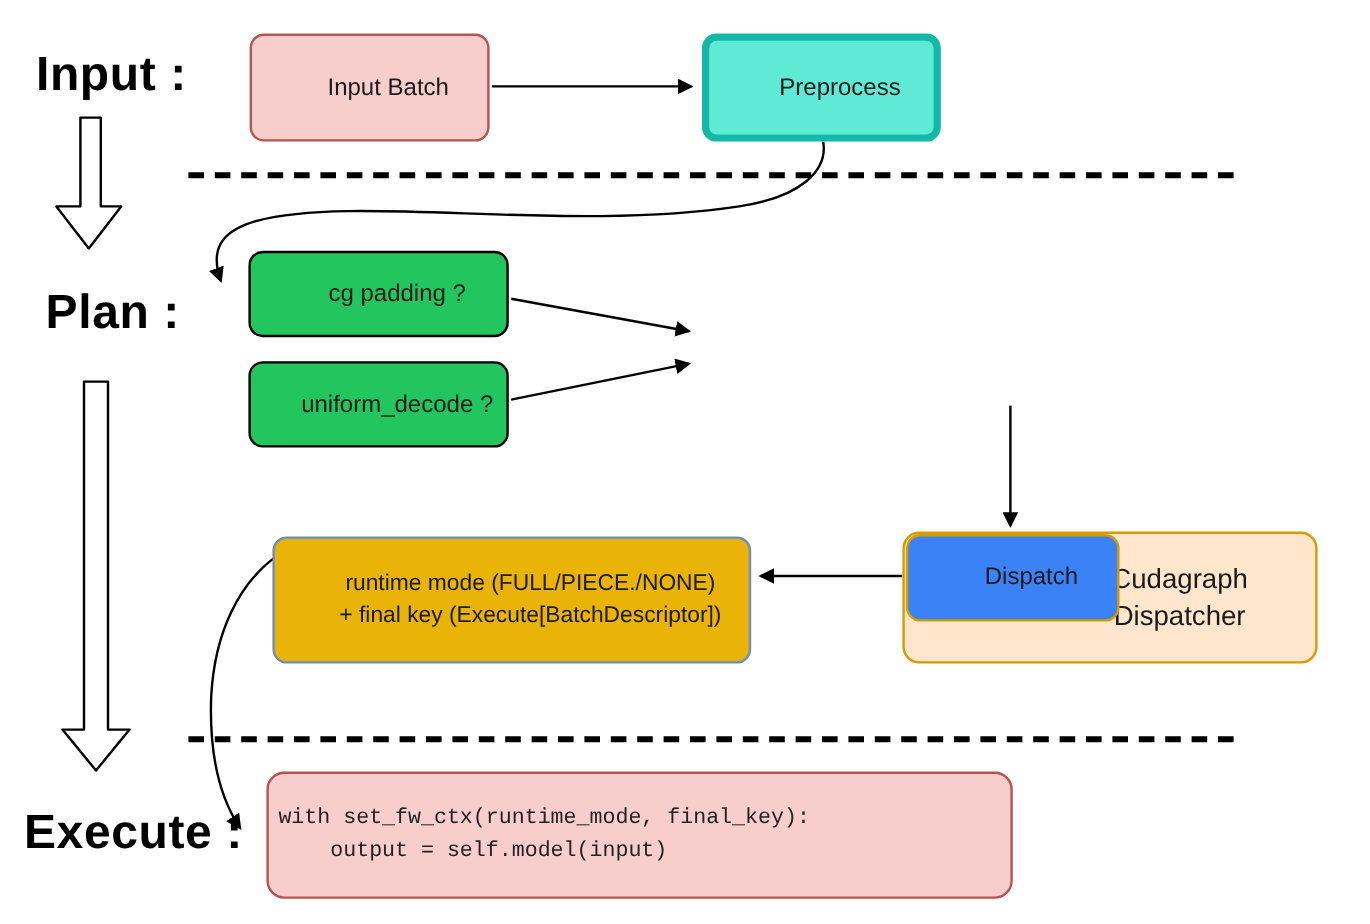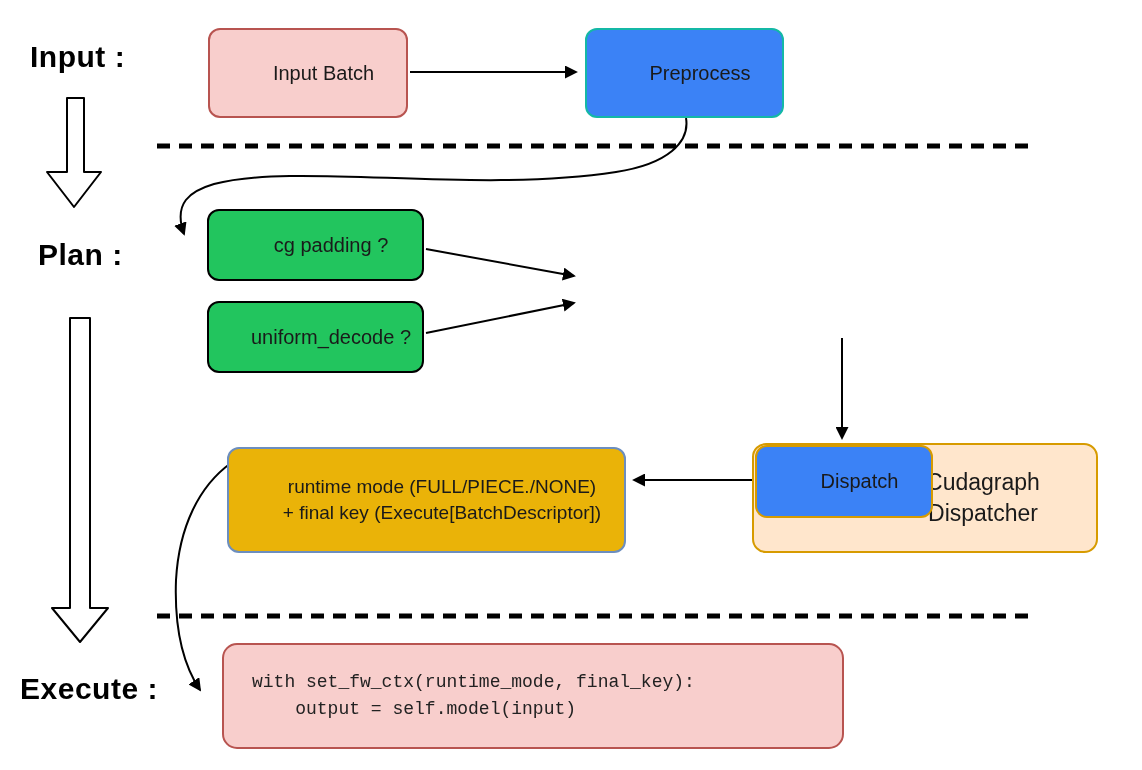--- a/index.html
+++ b/index.html
@@ -2,50 +2,50 @@
 <html><head>
 <meta charset="utf-8">
 <style>
   html,body { margin:0; padding:0; background:#ffffff; }
   .stage {
     position:relative; width:1142px; height:770px; background:#ffffff;
     font-family:"Liberation Sans", sans-serif; overflow:hidden;
   }
   svg.wires { position:absolute; left:0; top:0; z-index:1; }
   .sec-label {
-    position:absolute; z-index:3; font-weight:bold; font-size:30px; color:#000;
+    position:absolute; z-index:3; font-weight:bold; font-size:40px; color:#000;
     white-space:nowrap; letter-spacing:0.5px;
   }
   .node {
     position:absolute; z-index:2; box-sizing:border-box;
     display:flex; flex-direction:column; align-items:center; justify-content:center;
     text-align:center; border-radius:12px; color:#1a1a1a; line-height:1.35;padding-left:31px;
   }
   .node.red    { background:#F8CECC; border:2px solid #B85450; }
-  .node.yellow { background:#3b82f6; border:2px solid #14b8a6; }
+  .node.yellow { background:#5eead4; border:6px solid #14b8a6; }
   .node.purple { background:#22c55e; border:2px solid #000000; }
   .node.green  { background:#D5E8D4; border:2px solid #82B366; }
   .node.blue   { background:#eab308; border:2px solid #6C8EBF;justify-content:center; }
   .node.orange-outer { background:#FFE6CC; border:2px solid #D79B00; }
   .node.orange-inner { background:#3b82f6; border:2px solid #D79B00; }
 
   .n-input-batch { left:208px; top:28px;  width:200px; height:90px; font-size:20px; }
   .n-preprocess  { left:585px; top:28px;  width:199px; height:90px; font-size:20px; }
   .n-cg-padding  { left:207px; top:209px; width:217px; height:72px; font-size:20px; }
   .n-uniform     { left:207px; top:301px; width:217px; height:72px; font-size:20px; }
   .n-init-key    { left:585px; top:226px; width:511px; height:110px; font-size:21px; }
   .n-runtime     { left:227px; top:447px; width:399px; height:106px; font-size:19px; }
   .n-disp-outer  { left:752px; top:443px; width:346px; height:110px; font-size:23px;
                    padding-left:116px; border-radius:14px; }
   .n-disp-inner  { left:755px; top:445px; width:178px; height:73px; font-size:20px; z-index:3; }
   .n-code        { left:222px; top:643px; width:622px; height:106px; border-radius:15px;
                    align-items:flex-start; padding-left:8px;
                    font-family:"Liberation Mono", monospace; font-size:18px;
                    line-height:1.5; color:#222; text-align:left; }
-  .code-line { white-space:pre;margin-left:20px; }
+  .code-line { white-space:pre; }
 </style>
 </head>
 <body>
 
 <div class="stage">
 
   <svg class="wires" width="1142" height="770" viewBox="0 0 1142 770">
     <defs>
       <marker id="arrow" viewBox="0 0 10 10" refX="8.5" refY="5" markerWidth="6.5" markerHeight="6.5" orient="auto-start-reverse">
         <path d="M0,0 L10,5 L0,10 z" fill="#000"></path>

